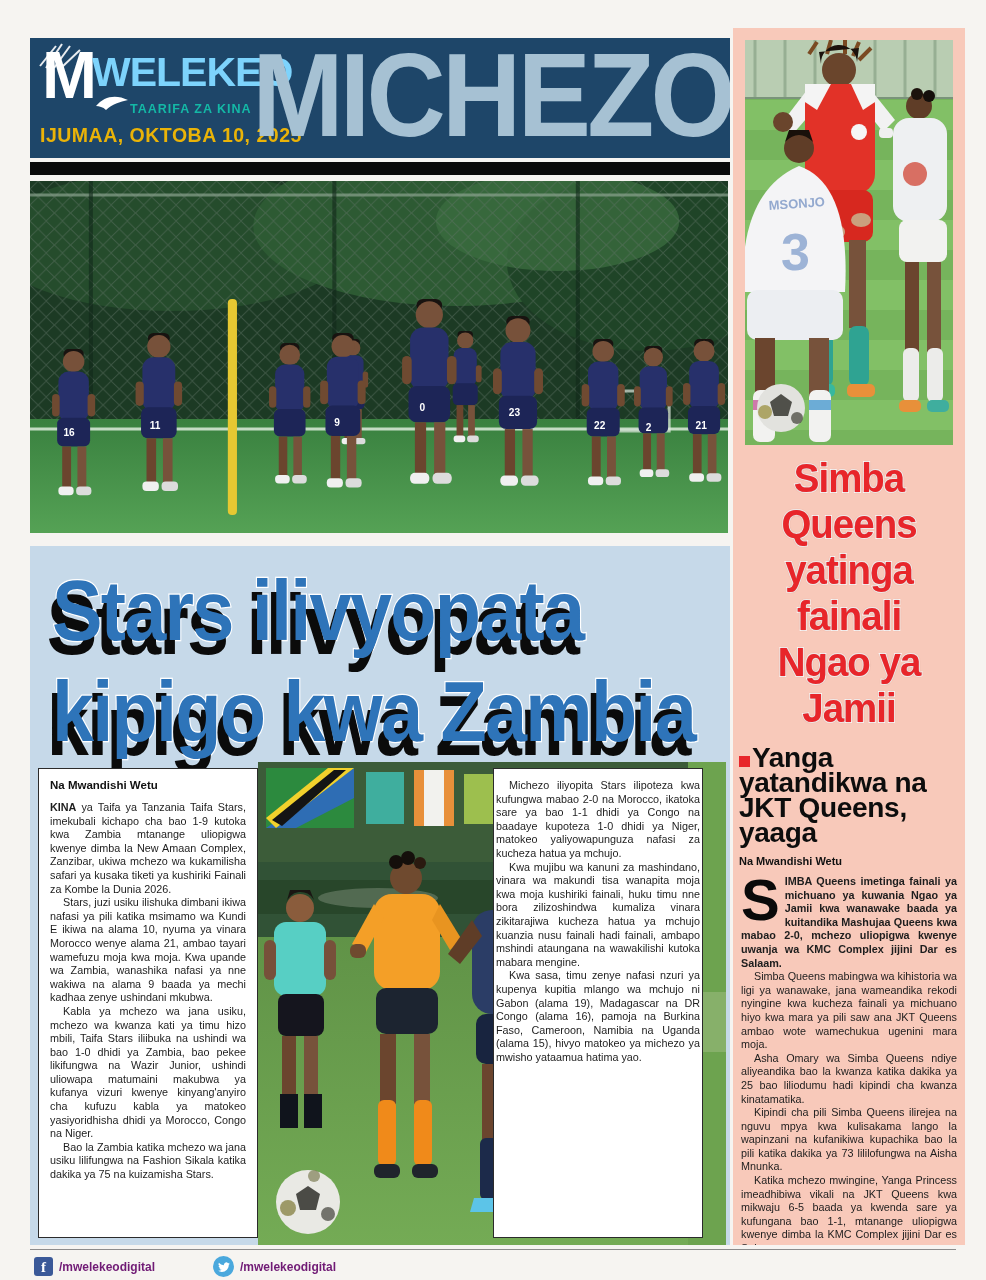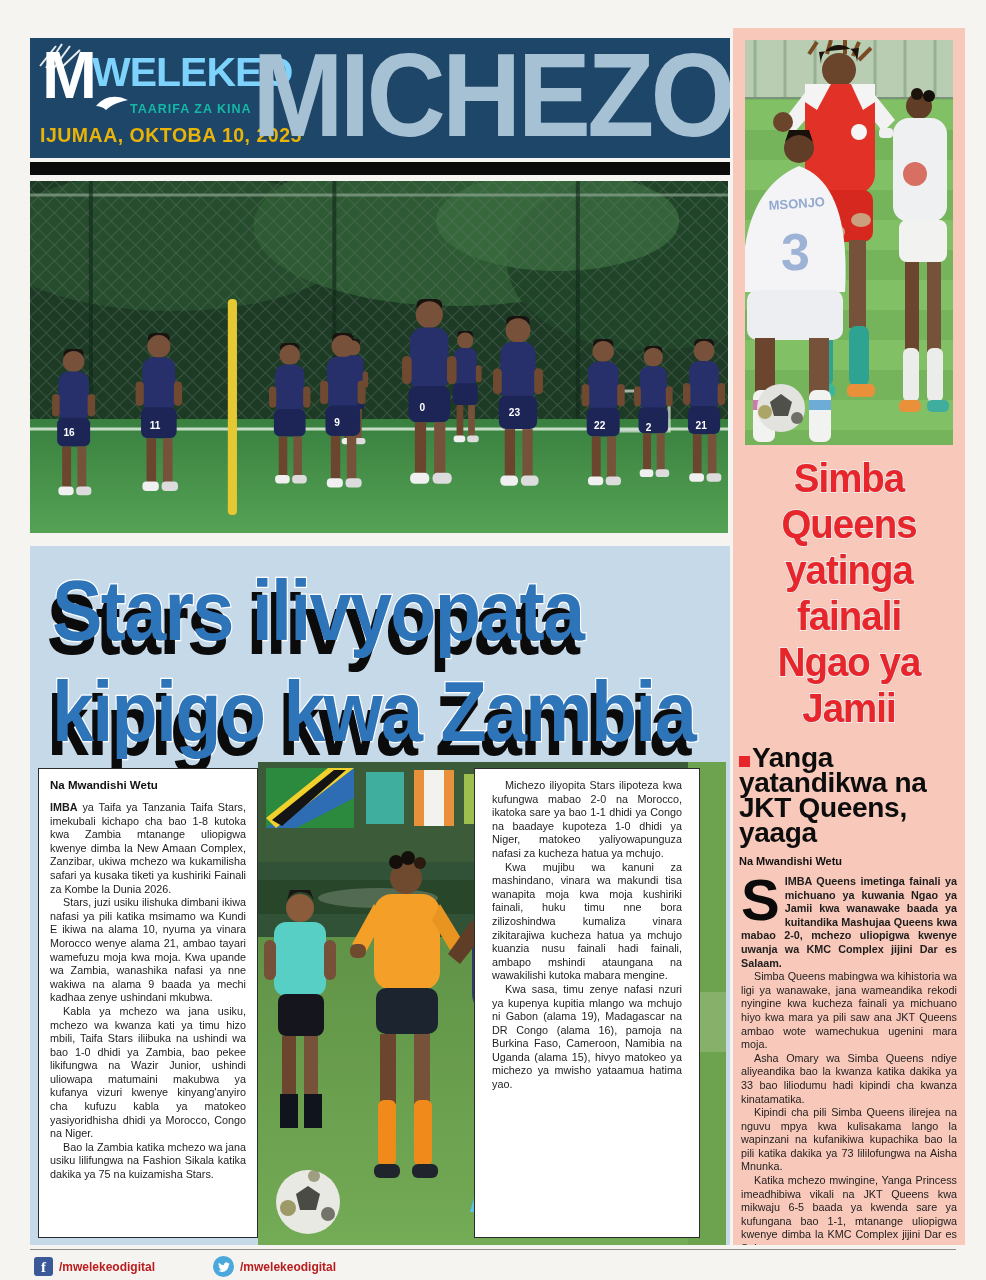--- a/index.html
+++ b/index.html
@@ -25,21 +25,21 @@
   .story { background:#c6d9e9; }
   .headline-block { padding:14px 10px 0 22px; height:216px;margin-top:13px; }
   .headline-line { display:block; font-weight:bold; font-size:86px; line-height:101px; letter-spacing:-2px;
       color:#2e74b9; -webkit-text-stroke:2.5px #ffffff; paint-order:stroke fill;
       text-shadow:-6px 14px 0 #0b0b0b; transform:scaleX(.88); transform-origin:left center; white-space:nowrap; }
 
   .story-body { position:relative; height:483px; }
   .match-photo { position:absolute; left:228px; top:0; width:468px; height:483px; }
   .text-box { position:absolute; top:6px; height:470px; background:#ffffff; border:1px solid #2b2b2b; overflow:hidden; }
   .text-box.left  { left:8px;   width:220px; padding:10px 11px; }
-  .text-box.right { left:444px; width:226px; padding:10px 17px; }
+  .text-box.right { left:463px; width:210px; padding:10px 2px; }
   .byline { font-size:11.5px; font-weight:bold; color:#111; margin-bottom:10px; }
   .text-box p, .sb-text p { font-size:10.8px; line-height:13.6px; text-align:justify; color:#1d1d1d; }
   .text-box p.indent, .sb-text p.indent { text-indent:13px; }
   .lead-word { font-weight:bold; }
 
   
   .sidebar { position:absolute; left:733px; top:28px; width:232px; height:1217px; background:#f8c9ba; overflow:hidden; }
   .queens-photo { display:block; margin:12px auto 0; width:208px; height:405px; }
   .sb-headline { margin-top:10px; text-align:center; font-weight:bold; font-size:40px; line-height:46px; letter-spacing:-1px;
       color:#e8252a; -webkit-text-stroke:1.8px #ffffff; paint-order:stroke fill; transform:scaleX(.96);
@@ -50,21 +50,21 @@
   .sb-byline { margin:10px 6px 0; font-size:11px; font-weight:bold; color:#111; }
   .sb-text { margin:8px 8px 0 8px; }
   .drop-cap { float:left; font-size:58px; line-height:46px; font-weight:bold; color:#0a0a0a; margin:2px 5px 0 0; }
 
   
   .footer-rule { position:absolute; left:30px; top:1249px; width:926px; border-top:1.5px solid #8c8c8c; }
   .social-row { position:absolute; left:34px; top:1256px; display:flex; align-items:center; }
   .fb-badge { width:19px; height:19px; border-radius:3px; background:#3b5998; color:#fff; font-weight:bold;
       font-family:"Liberation Serif", serif; font-size:15px; display:flex; align-items:flex-end; justify-content:center; line-height:17px; }
   .tw-badge { width:21px; height:21px; border-radius:50%; background:#4aa8dd; display:flex; align-items:center; justify-content:center; margin-left:58px; }
-  .handle { font-size:12px; font-weight:bold; color:#b91c1c; margin-left:6px; }
+  .handle { font-size:12px; font-weight:bold; color:#701a75; margin-left:6px; }
 </style>
 </head>
 <body>
 
 <div class="page">
 
   <div class="main-col">
 
     <header class="masthead">
       <svg class="palm-icon" width="52" height="30" viewBox="0 0 52 30">
@@ -238,21 +238,21 @@
               <circle cx="70" cy="452" r="7" fill="#55554e" opacity=".8"></circle>
               <circle cx="56" cy="414" r="6" fill="#7d7d56" opacity=".7"></circle>
             </g>
             <rect x="430" y="0" width="38" height="483" fill="#6da34f"></rect>
             <rect x="430" y="230" width="38" height="60" fill="#87b06a"></rect>
           </svg>
         </div>
 
         <article class="text-box left">
           <div class="byline">Na Mwandishi Wetu</div>
-          <p><span class="lead-word">IMBA</span><span> ya Taifa ya Tanzania Taifa Stars, imekubali kichapo cha bao 1-8 kutoka kwa Zambia mtanange uliopigwa kwenye dimba la New Amaan Complex, Zanzibar, ukiwa mchezo wa kukamilisha safari ya kusaka tiketi ya kushiriki Fainali za Kombe la Dunia 2026.</span></p>
+          <p><span class="lead-word">KINA</span><span> ya Taifa ya Tanzania Taifa Stars, imekubali kichapo cha bao 1-9 kutoka kwa Zambia mtanange uliopigwa kwenye dimba la New Amaan Complex, Zanzibar, ukiwa mchezo wa kukamilisha safari ya kusaka tiketi ya kushiriki Fainali za Kombe la Dunia 2026.</span></p>
           <p class="indent">Stars, juzi usiku ilishuka dimbani ikiwa nafasi ya pili katika msimamo wa Kundi E ikiwa na alama 10, nyuma ya vinara Morocco wenye alama 21, ambao tayari wamefuzu moja kwa moja. Kwa upande wa Zambia, wanashika nafasi ya nne wakiwa na alama 9 baada ya mechi kadhaa zenye ushindani mkubwa.</p>
           <p class="indent">Kabla ya mchezo wa jana usiku, mchezo wa kwanza kati ya timu hizo mbili, Taifa Stars iliibuka na ushindi wa bao 1-0 dhidi ya Zambia, bao pekee likifungwa na Wazir Junior, ushindi uliowapa matumaini makubwa ya kufanya vizuri kwenye kinyang'anyiro cha kufuzu kabla ya matokeo yasiyoridhisha dhidi ya Morocco, Congo na Niger.</p>
           <p class="indent">Bao la Zambia katika mchezo wa jana usiku lilifungwa na Fashion Sikala katika dakika ya 75 na kuizamisha Stars.</p>
         </article>
 
         <article class="text-box right">
           <p class="indent">Michezo iliyopita Stars ilipoteza kwa kufungwa mabao 2-0 na Morocco, ikatoka sare ya bao 1-1 dhidi ya Congo na baadaye kupoteza 1-0 dhidi ya Niger, matokeo yaliyowapunguza nafasi za kucheza hatua ya mchujo.</p>
           <p class="indent">Kwa mujibu wa kanuni za mashindano, vinara wa makundi tisa wanapita moja kwa moja kushiriki fainali, huku timu nne bora zilizoshindwa kumaliza vinara zikitarajiwa kucheza hatua ya mchujo kuanzia nusu fainali hadi fainali, ambapo mshindi ataungana na wawakilishi kutoka mabara mengine.</p>
           <p class="indent">Kwa sasa, timu zenye nafasi nzuri ya kupenya kupitia mlango wa mchujo ni Gabon (alama 19), Madagascar na DR Congo (alama 16), pamoja na Burkina Faso, Cameroon, Namibia na Uganda (alama 15), hivyo matokeo ya michezo ya mwisho yataamua hatima yao.</p>
         </article>
@@ -350,21 +350,21 @@
       <span>Ngao ya Jamii</span>
     </h2>
 
     <h3 class="sb-sub"><span class="red-bullet"></span><span>Yanga yatandikwa na JKT Queens, yaaga</span></h3>
 
     <div class="sb-byline">Na Mwandishi Wetu</div>
 
     <div class="sb-text">
       <p><span class="drop-cap">S</span><b style="font-weight:bold;">IMBA Queens imetinga fainali ya michuano ya kuwania Ngao ya Jamii kwa wanawake baada ya kuitandika Mashujaa Queens kwa mabao 2-0, mchezo uliopigwa kwenye uwanja wa KMC Complex jijini Dar es Salaam.</b></p>
       <p class="indent">Simba Queens mabingwa wa kihistoria wa ligi ya wanawake, jana wameandika rekodi nyingine kwa kucheza fainali ya michuano hiyo kwa mara ya pili saw ana JKT Queens ambao wote wamechukua ugenini mara moja.</p>
-      <p class="indent">Asha Omary wa Simba Queens ndiye aliyeandika bao la kwanza katika dakika ya 33 bao liliodumu hadi kipindi cha kwanza kinatamatika.</p>
+      <p class="indent">Asha Omary wa Simba Queens ndiye aliyeandika bao la kwanza katika dakika ya 25 bao liliodumu hadi kipindi cha kwanza kinatamatika.</p>
       <p class="indent">Kipindi cha pili Simba Queens ilirejea na nguvu mpya kwa kulisakama lango la wapinzani na kufanikiwa kupachika bao la pili katika dakika ya 73 lililofungwa na Aisha Mnunka.</p>
       <p class="indent">Katika mchezo mwingine, Yanga Princess imeadhibiwa vikali na JKT Queens kwa mikwaju 6-5 baada ya kwenda sare ya kufungana bao 1-1, mtanange uliopigwa kwenye dimba la KMC Complex jijini Dar es Salaam.</p>
       <p class="indent">Mabao ya timu hizo yalifungwa na Winfrida Gerald wa JKT katika dakika ya 27 huku Geninne akipachika bao katika dakika ya 44 ya mchezo.</p>
 
     </div>
   </aside>
 
   <div class="footer-rule"></div>
   <div class="social-row">
     <span class="fb-badge">f</span>

